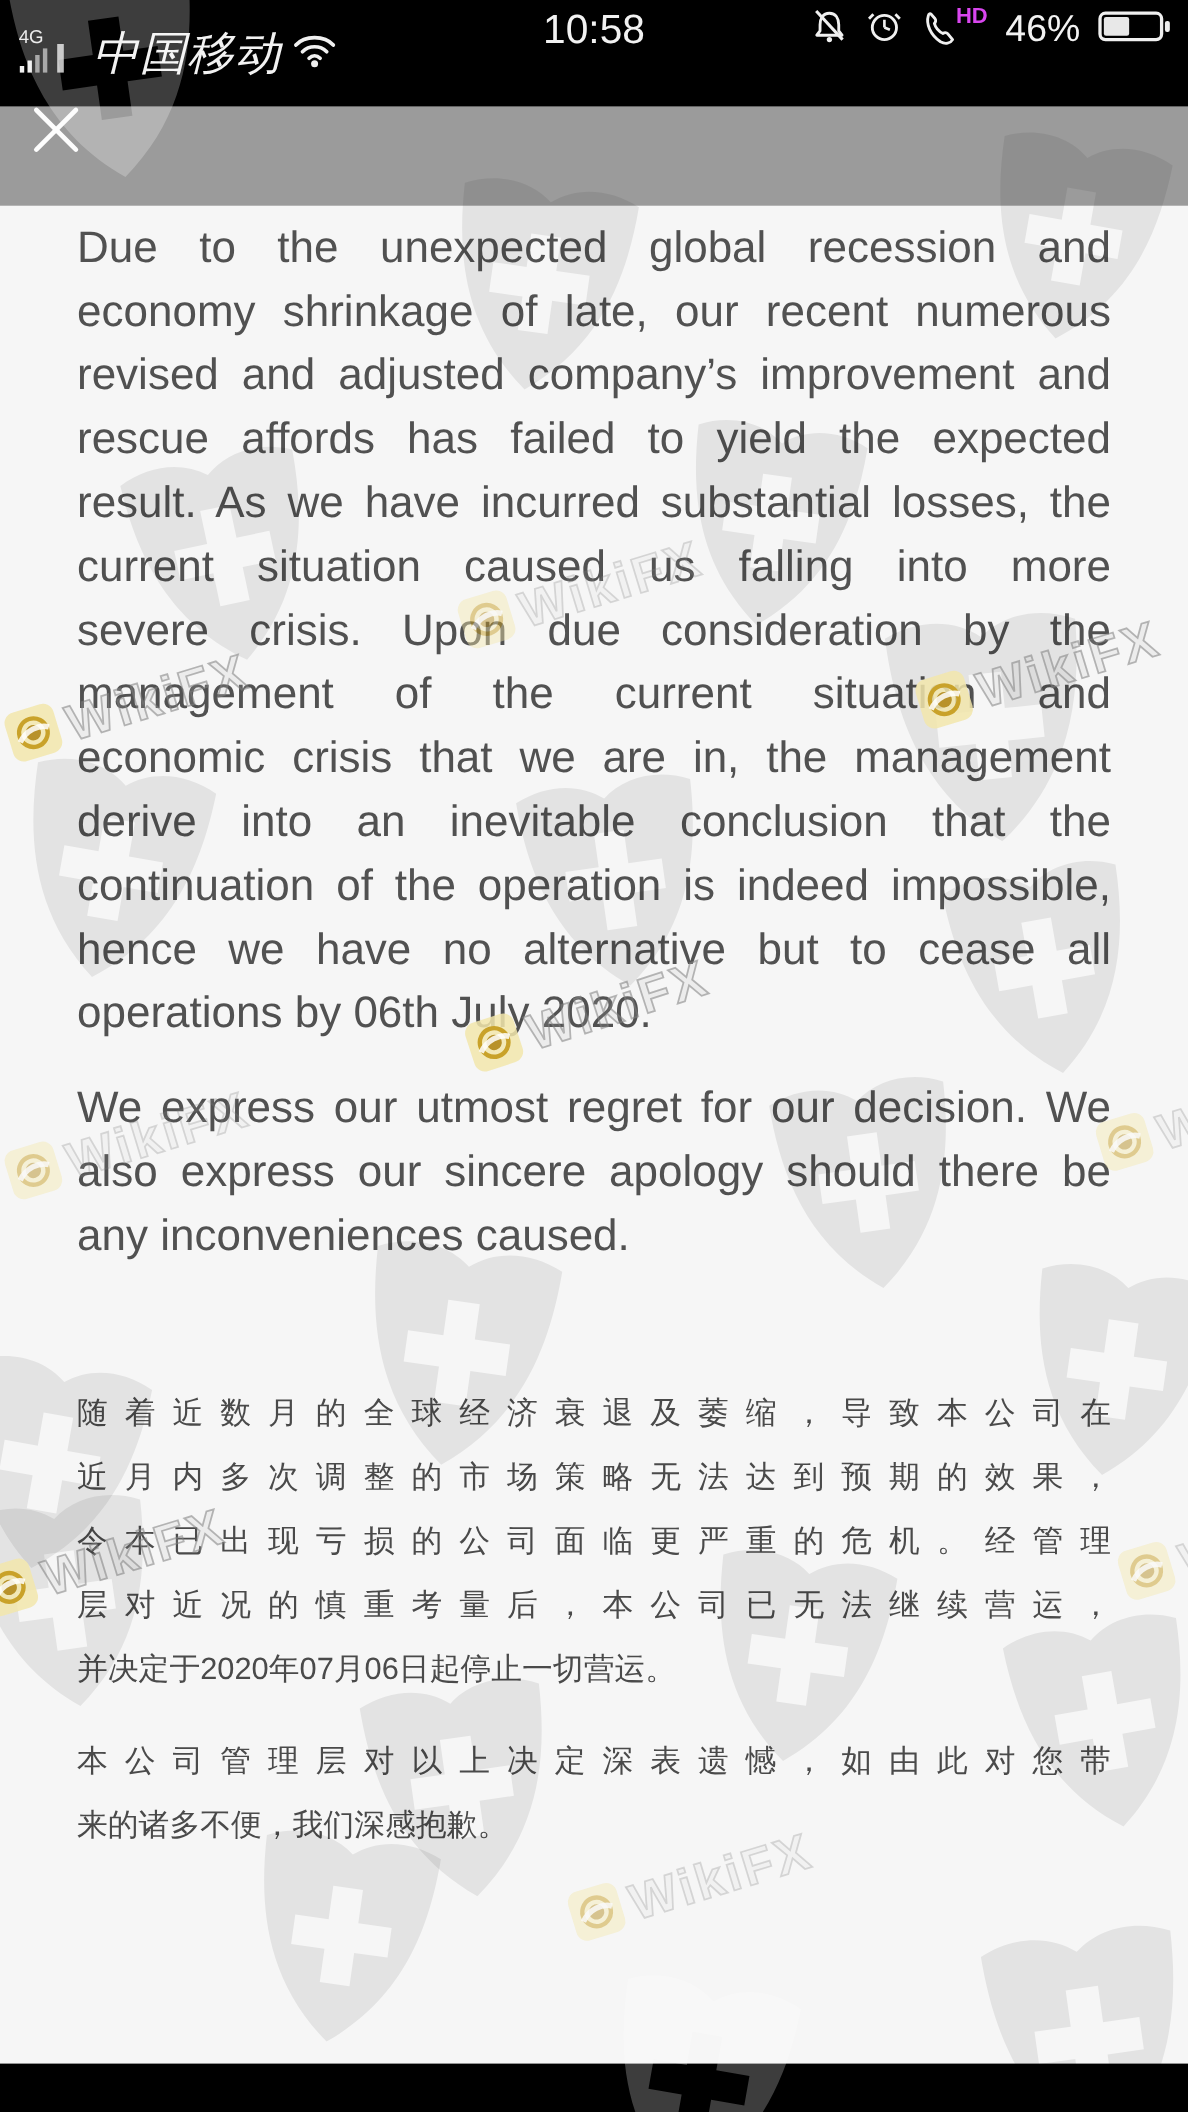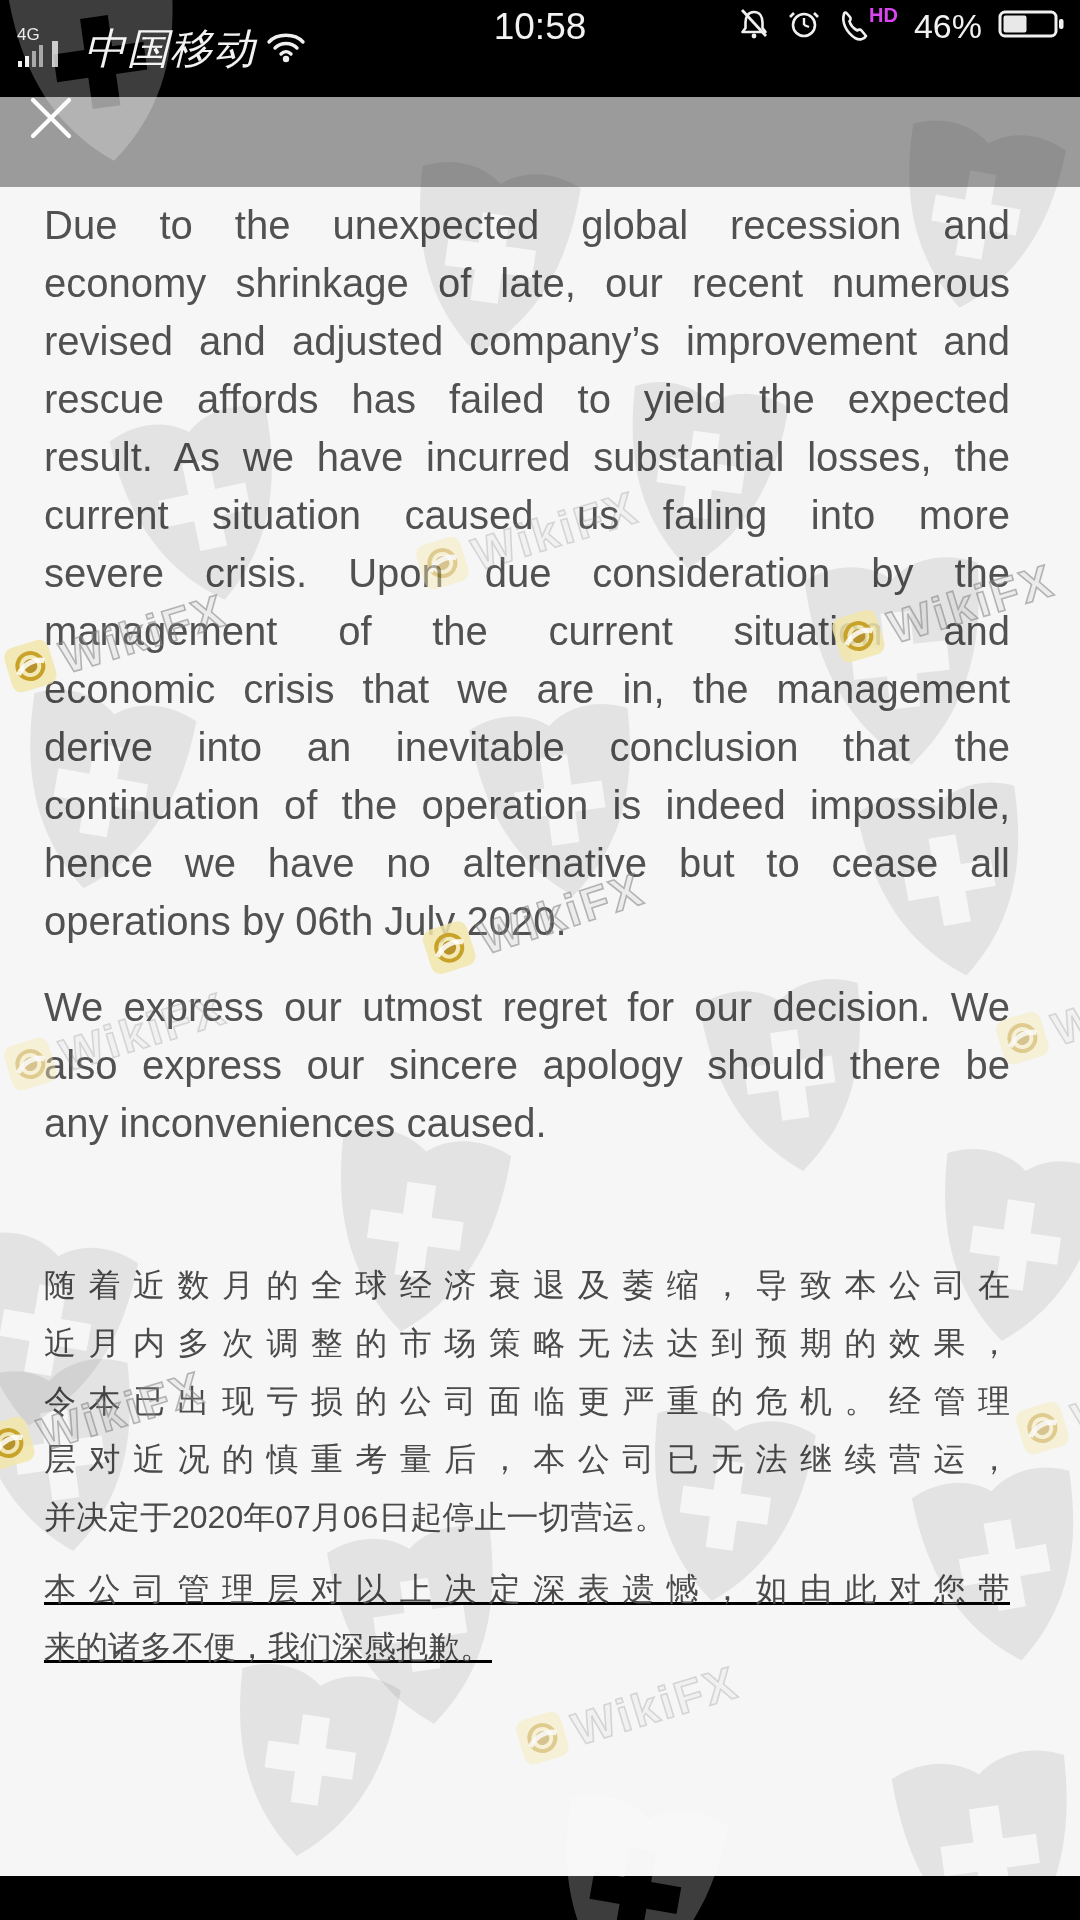--- a/index.html
+++ b/index.html
@@ -15,30 +15,30 @@
   .sb-right{margin-left:auto;display:flex;align-items:center;gap:16px;}
   .pct{font-size:34px;color:#f2f2f2;}
   .hd-call{display:flex;align-items:flex-start;}
   .hd-label{font-size:20px;font-weight:bold;color:#d946ef;margin-left:-2px;margin-top:-4px;letter-spacing:0;}
   
   .header{position:absolute;top:97px;left:0;width:100%;height:90px;background:#9b9b9b;z-index:2;}
   .close-btn{position:absolute;left:26px;top:-4px;width:50px;height:50px;background:none;border:none;
              padding:0;cursor:pointer;}
   
   .content{position:absolute;top:187px;left:0;right:0;bottom:44px;background:#f6f6f6;
-           padding:9px 70px 0 44px;box-sizing:border-box;z-index:1;}
+           padding:9px 70px 0 70px;box-sizing:border-box;z-index:1;}
   .para{margin:0;}
   .line{white-space:nowrap;}
   .eng .line{font-size:40px;line-height:58px;color:#515151;white-space:normal;}
-  .zh  .line{font-size:32px;line-height:58px;color:#4a4a4a;white-space:normal;}
+  .zh  .line{font-size:28px;line-height:58px;color:#4a4a4a;white-space:normal;}
   .jline{text-align:justify;text-align-last:justify;}
   .lline{text-align:left;text-align-last:left;}
   .eng + .eng{margin-top:28px;}
   .zh-section{margin-top:104px;}
-  .zh + .zh{margin-top:14px;text-decoration:underline;}
+  .zh + .zh{margin-top:26px;}
   
   .bottombar{position:absolute;bottom:0;left:0;width:100%;height:44px;background:#000;z-index:2;}
   
   .wm-layer{position:absolute;inset:0;z-index:5;pointer-events:none;overflow:hidden;}
   .wm{position:absolute;}
   .wm-logo{display:flex;align-items:center;transform-origin:left center;}
   .wm-logo .txt{font-size:46px;font-weight:bold;letter-spacing:3px;margin-left:8px;
                 color:rgba(185,185,185,0.16);-webkit-text-stroke:1.6px rgba(128,128,128,0.55);}
   .wm-faint{opacity:0.5;}
 </style>

